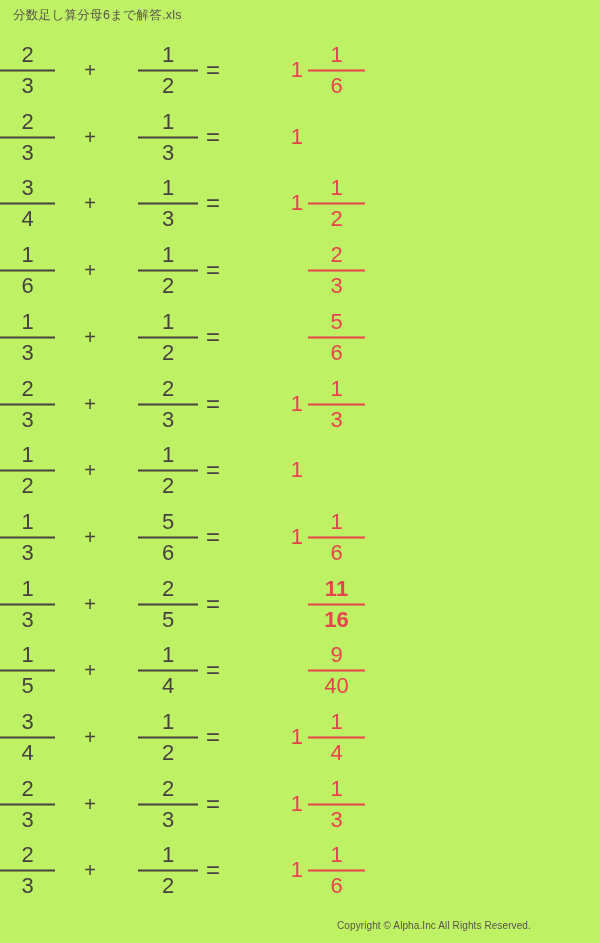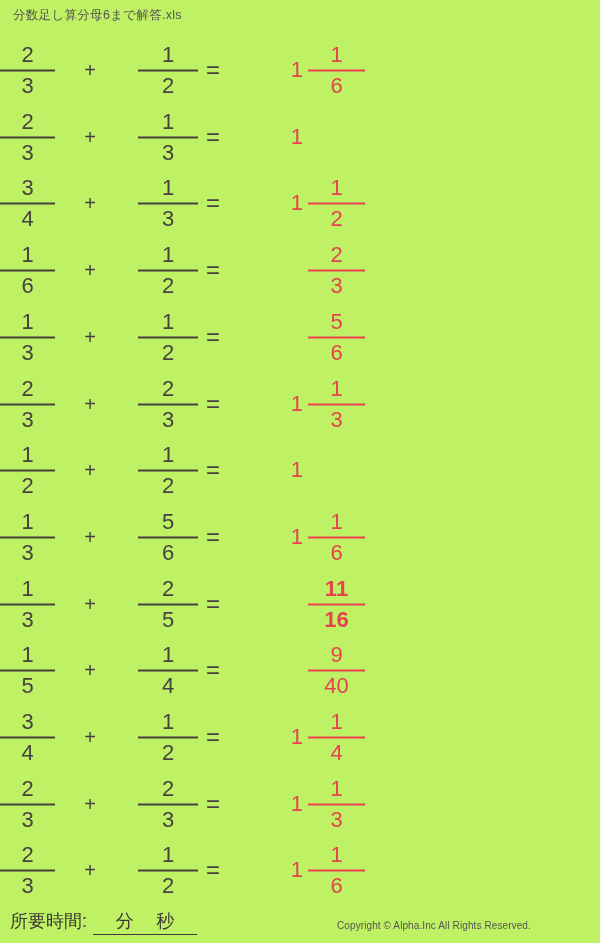--- a/index.html
+++ b/index.html
@@ -351,22 +351,16 @@
     </div>
     <span class="op equals">=</span>
     <span class="ans-whole" style="color: rgb(232, 66, 78);">1</span>
     <div class="frac ans-frac" style="color: rgb(232, 66, 78);">
       <span class="num">1</span>
       <span class="den">6</span>
     </div>
   </div>
 </div>
 
-  <div class="footer-time">
-    <span>所要時間:</span><span class="time-line">
-        <span>分</span>
-        <span>秒</span>
-      </span>
-  </div>
   <div class="page-number">17/180</div>
   <div class="copyright">Copyright ©  Alpha.Inc All Rights Reserved.</div>
 
 </div>
 
 </body></html>

